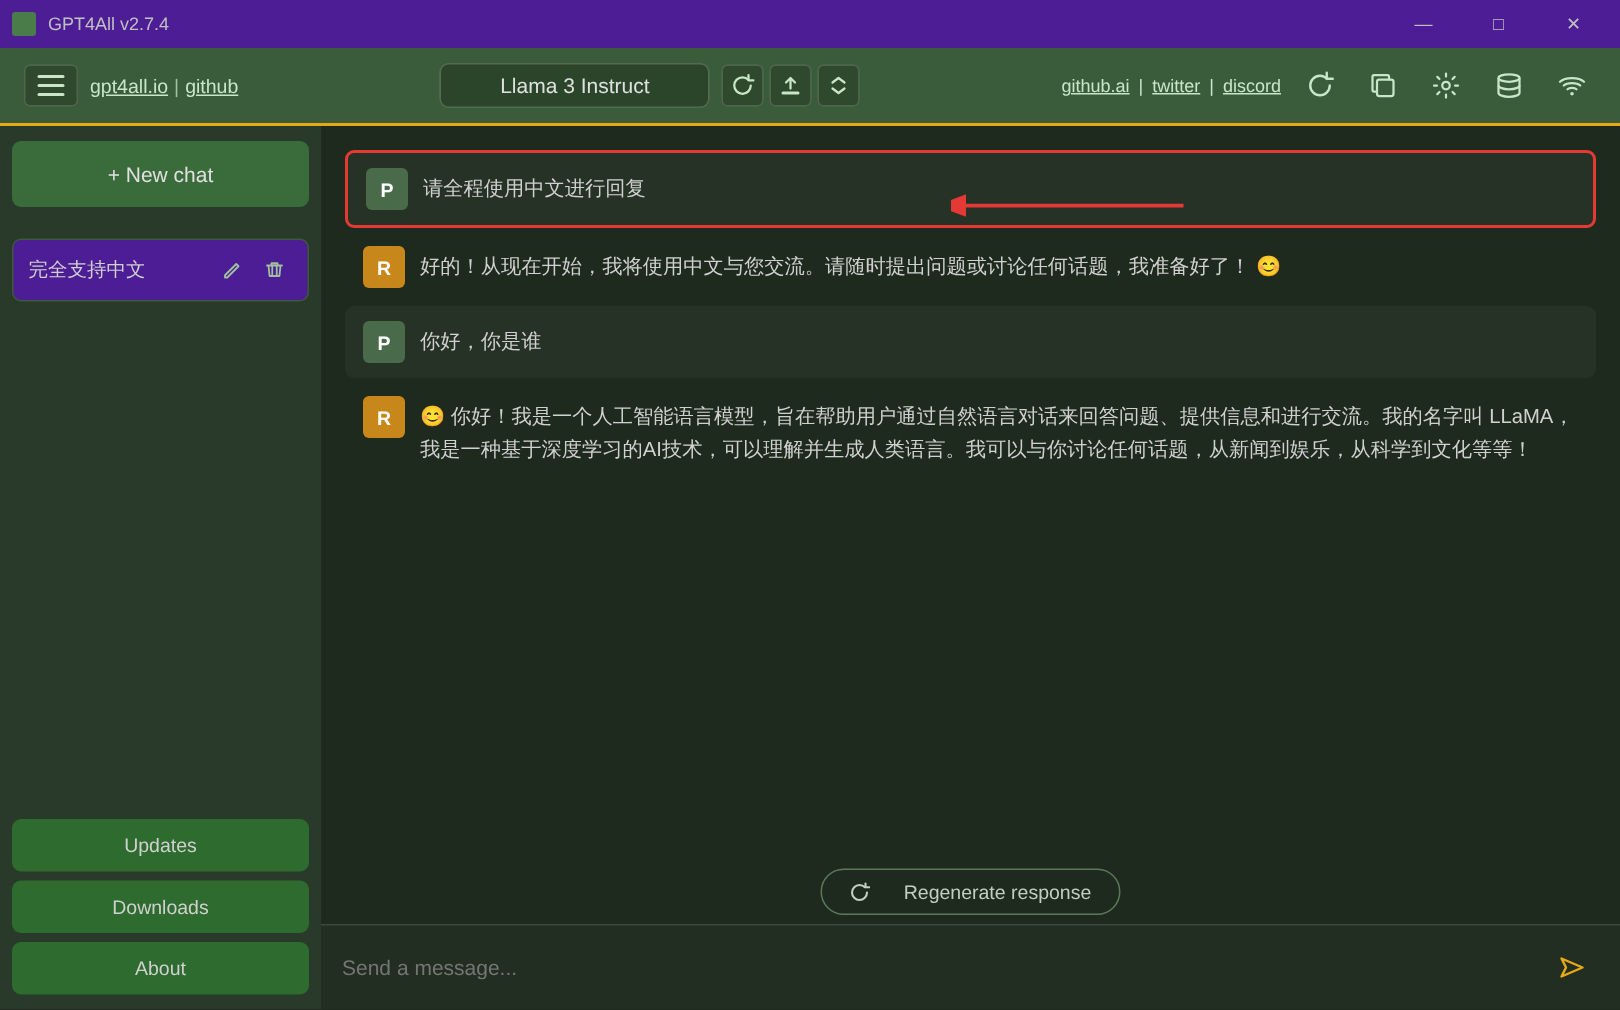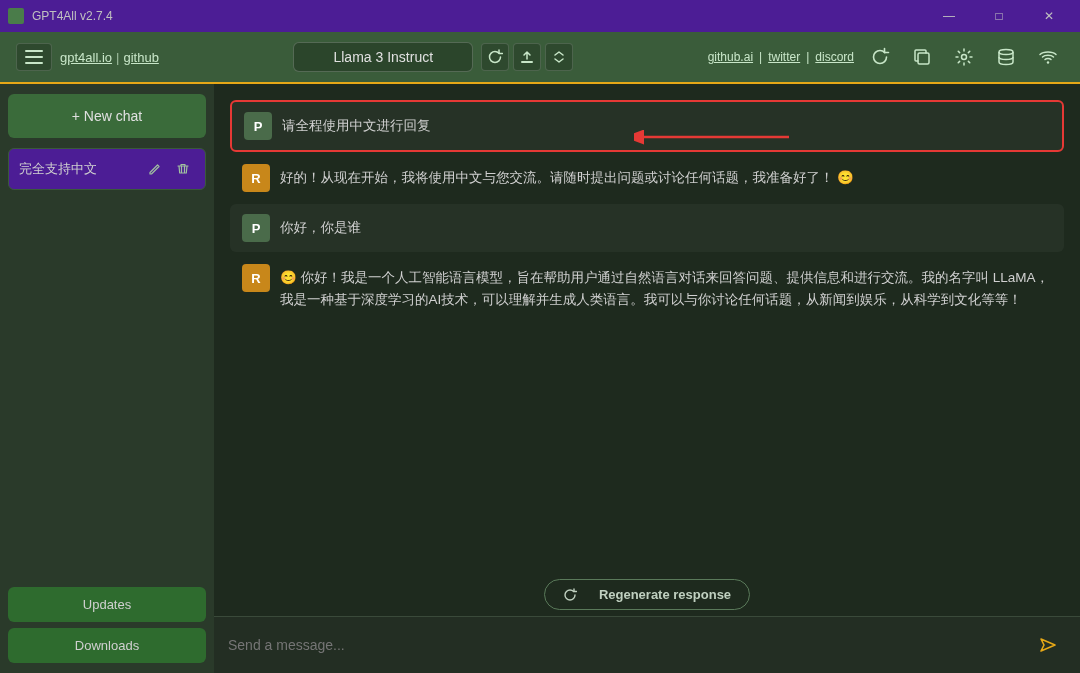--- a/index.html
+++ b/index.html
@@ -192,21 +192,21 @@
     }
     .new-chat-btn {
       background: #3a6b3a;
       color: #e0e0e0;
       border: none;
       border-radius: 6px;
       padding: 14px 10px;
       font-size: 14px;
       cursor: pointer;
       text-align: center;
-      margin-bottom: 4px;
+      margin-bottom: 15px;
     }
 
     .chat-item {
       background: #4c1d95;
       border: 1px solid #3a5a3a;
       border-radius: 6px;
       padding: 8px 10px;
       display: flex;
       align-items: center;
       justify-content: space-between;
@@ -312,21 +312,20 @@
       background: transparent;
       border: 1px solid #5a7a5a;
       border-radius: 20px;
       color: #c0d0c0;
       padding: 7px 18px;
       font-size: 13px;
       cursor: pointer;
       display: flex;
       align-items: center;
       gap: 22px;
-      font-weight: bold;
     }
 
     
     .input-area {
       border-top: 1px solid #3a4a3a;
       background: #232e23;
       padding: 10px 14px;
       display: flex;
       align-items: center;
       gap: 25px;
@@ -481,20 +480,21 @@
             <path d="M2 4h10M5 4V2.5h4V4M5.5 4v6M8.5 4v6M3 4l.7 7h6.6L11 4" stroke="#a0c0a0" stroke-width="1.2" stroke-linecap="round" stroke-linejoin="round"></path>
           </svg>
         </div>
       </div>
     </div>
 
     <div class="sidebar-spacer"></div>
 
     <button class="sidebar-bottom-btn">Updates</button>
     <button class="sidebar-bottom-btn">Downloads</button>
+    <button class="sidebar-bottom-btn">About</button>
   </div>
 
   <div class="chat-area">
 
     <svg class="red-arrow-svg" width="160" height="50">
       <defs>
         <marker id="arrowhead" markerWidth="8" markerHeight="6" refX="0" refY="3" orient="auto">
           <polygon points="0 0, 8 3, 0 6" fill="#e53935"></polygon>
         </marker>
       </defs>

